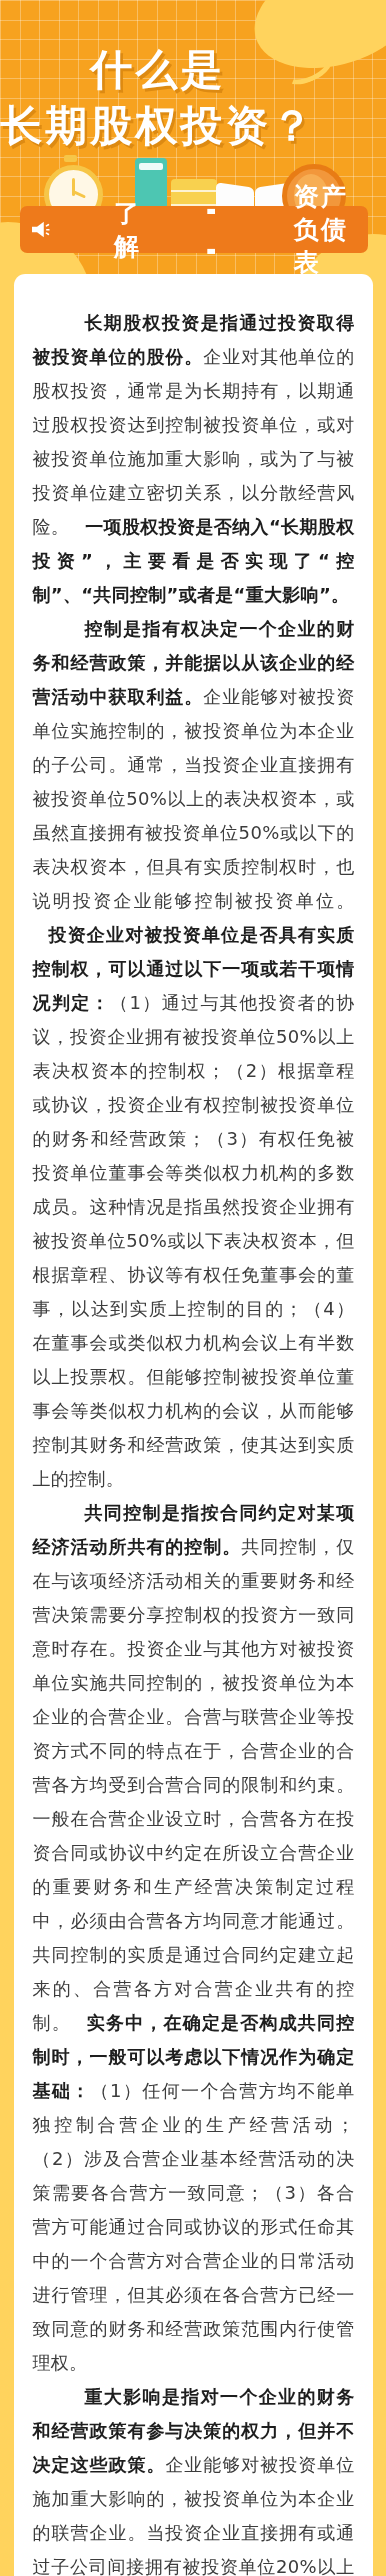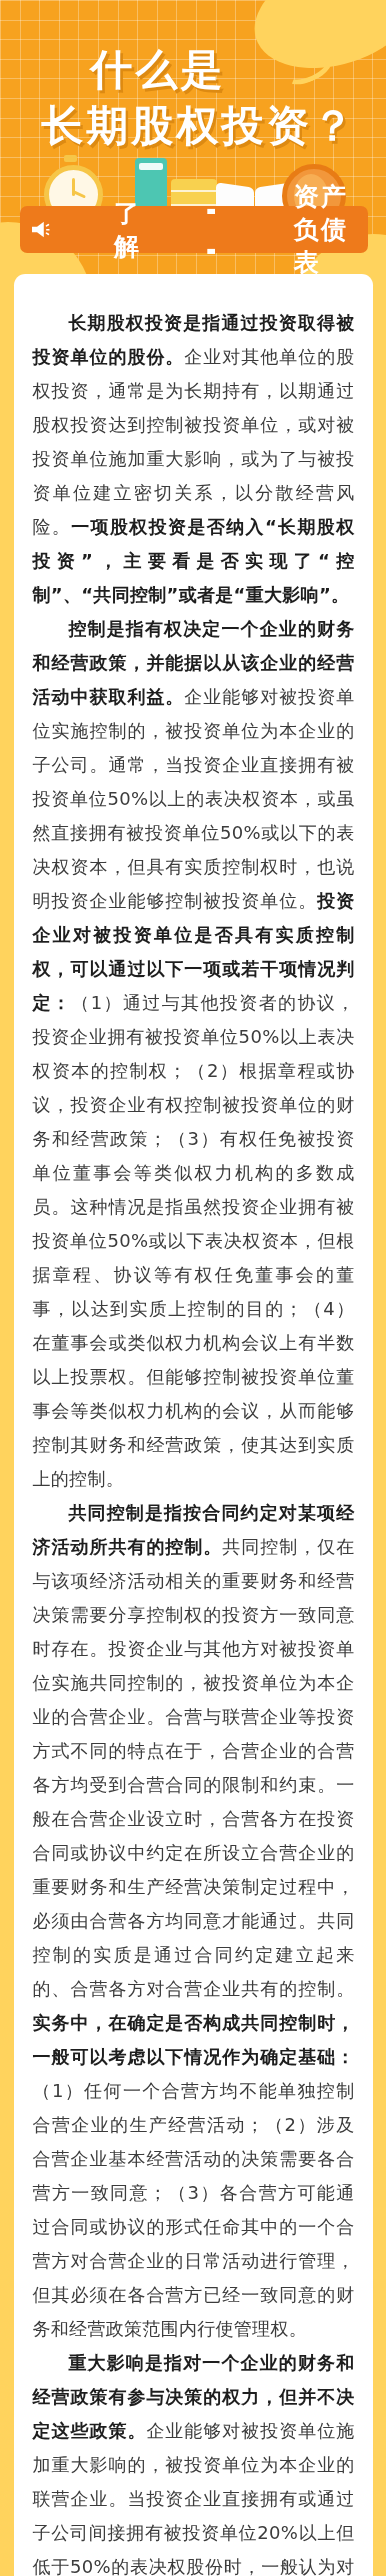--- a/index.html
+++ b/index.html
@@ -15,21 +15,21 @@
   .blob{position:absolute;top:-39px;right:-36px;width:170px;height:103px;border-radius:50%;
         background:#FFD35D;transform:rotate(-18deg);}
   .crescent{position:absolute;top:50px;right:52px;width:44px;height:21.6px;border-radius:50%;
         border:5.2px solid transparent;border-bottom-color:#FFD35D;transform:rotate(-24deg);}
   .curve-left{position:absolute;left:-77px;top:222px;width:170px;height:170px;border-radius:50%;background:#FFD35D;}
   .curve-right{position:absolute;right:-67px;top:234px;width:160px;height:160px;border-radius:50%;background:#FFD35D;}
 
   .title{position:absolute;left:0;width:316px;text-align:center;color:#fff;font-weight:900;
          font-size:42px;letter-spacing:3.1px;text-shadow:2.6px 3.1px 0 #DD8A12;}
   .title.l1{top:42px;}
-  .title.l2{top:98px;padding-left:41px;}
+  .title.l2{top:98px;}
 
   
   .decor{position:absolute;inset:0;}
   .clock{position:absolute;left:44px;top:165px;width:49px;height:49px;border-radius:50%;
          background:#FFF8E6;border:5.7px solid #F6C648;}
   .clock::before{content:"";position:absolute;left:23px;top:8.2px;width:2.6px;height:17.5px;background:#F6C648;border-radius:1.5px;}
   .clock::after{content:"";position:absolute;left:24px;top:23px;width:13.4px;height:2.6px;background:#F6C648;border-radius:1.5px;transform:rotate(25deg);}
   .clock-btn{position:absolute;left:64px;top:155px;width:13.4px;height:7.2px;background:#F6C648;border-radius:2.1px;}
   .book-teal{position:absolute;left:135px;top:158px;width:32px;height:72px;background:#4DC6B2;border-radius:4.1px;}
   .book-teal::before{content:"";position:absolute;left:4.1px;top:5.2px;width:24px;height:7.2px;background:#EFFBF8;border-radius:2.1px;}
@@ -50,21 +50,21 @@
   .banner .t-left{margin-left:19.6px;}
   .banner .t-sep{margin-left:18.5px;letter-spacing:3.1px;transform:scaleY(1.4);}
   .banner .t-right{margin-left:29px;}
   .speaker{width:34px;height:31px;display:block;}
 
   
   .card{position:absolute;left:14px;top:274px;width:359px;height:2713px;background:#FFFFFF;
         border-radius:11.3px;box-sizing:border-box;padding:32px 18.5px;z-index:4;}
   .card p{margin:0;text-indent:2em;text-align:justify;font-size:18px;line-height:34px;
           color:#3C3C3C;letter-spacing:0.3px;}
-  .card p span.b{font-weight:900;color:#1E1E1E;}
+  .card p span.b{font-weight:900;color:#1E1E1E;margin-left:16px;}
 </style>
 </head>
 <body>
 
 <div class="page">
 
   <div class="header">
     <div class="grid"></div>
     <div class="blob"></div>
     <div class="crescent"></div>

